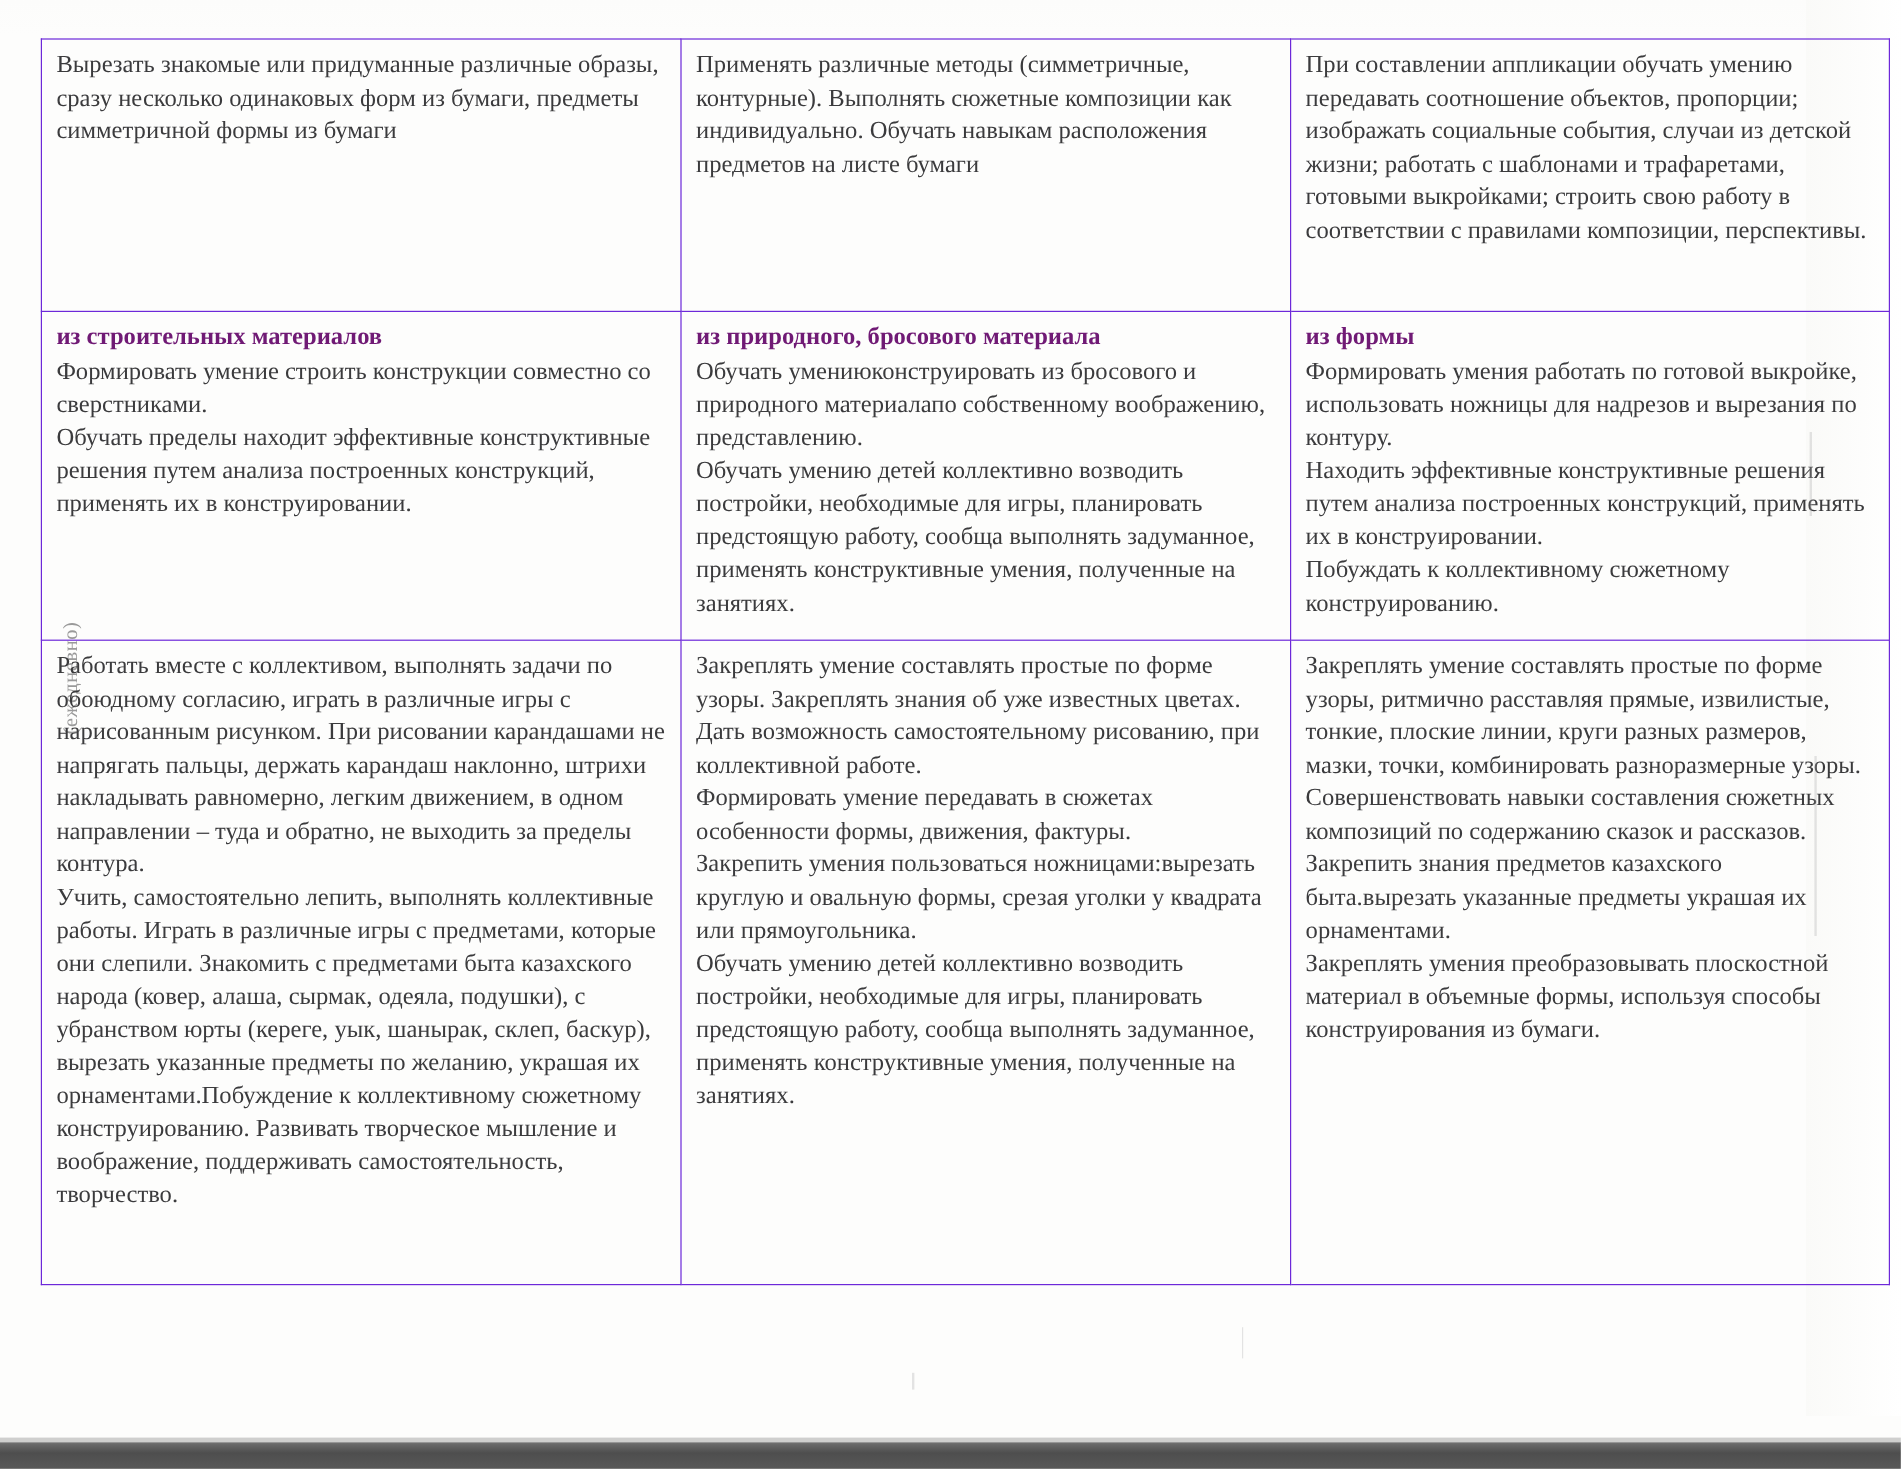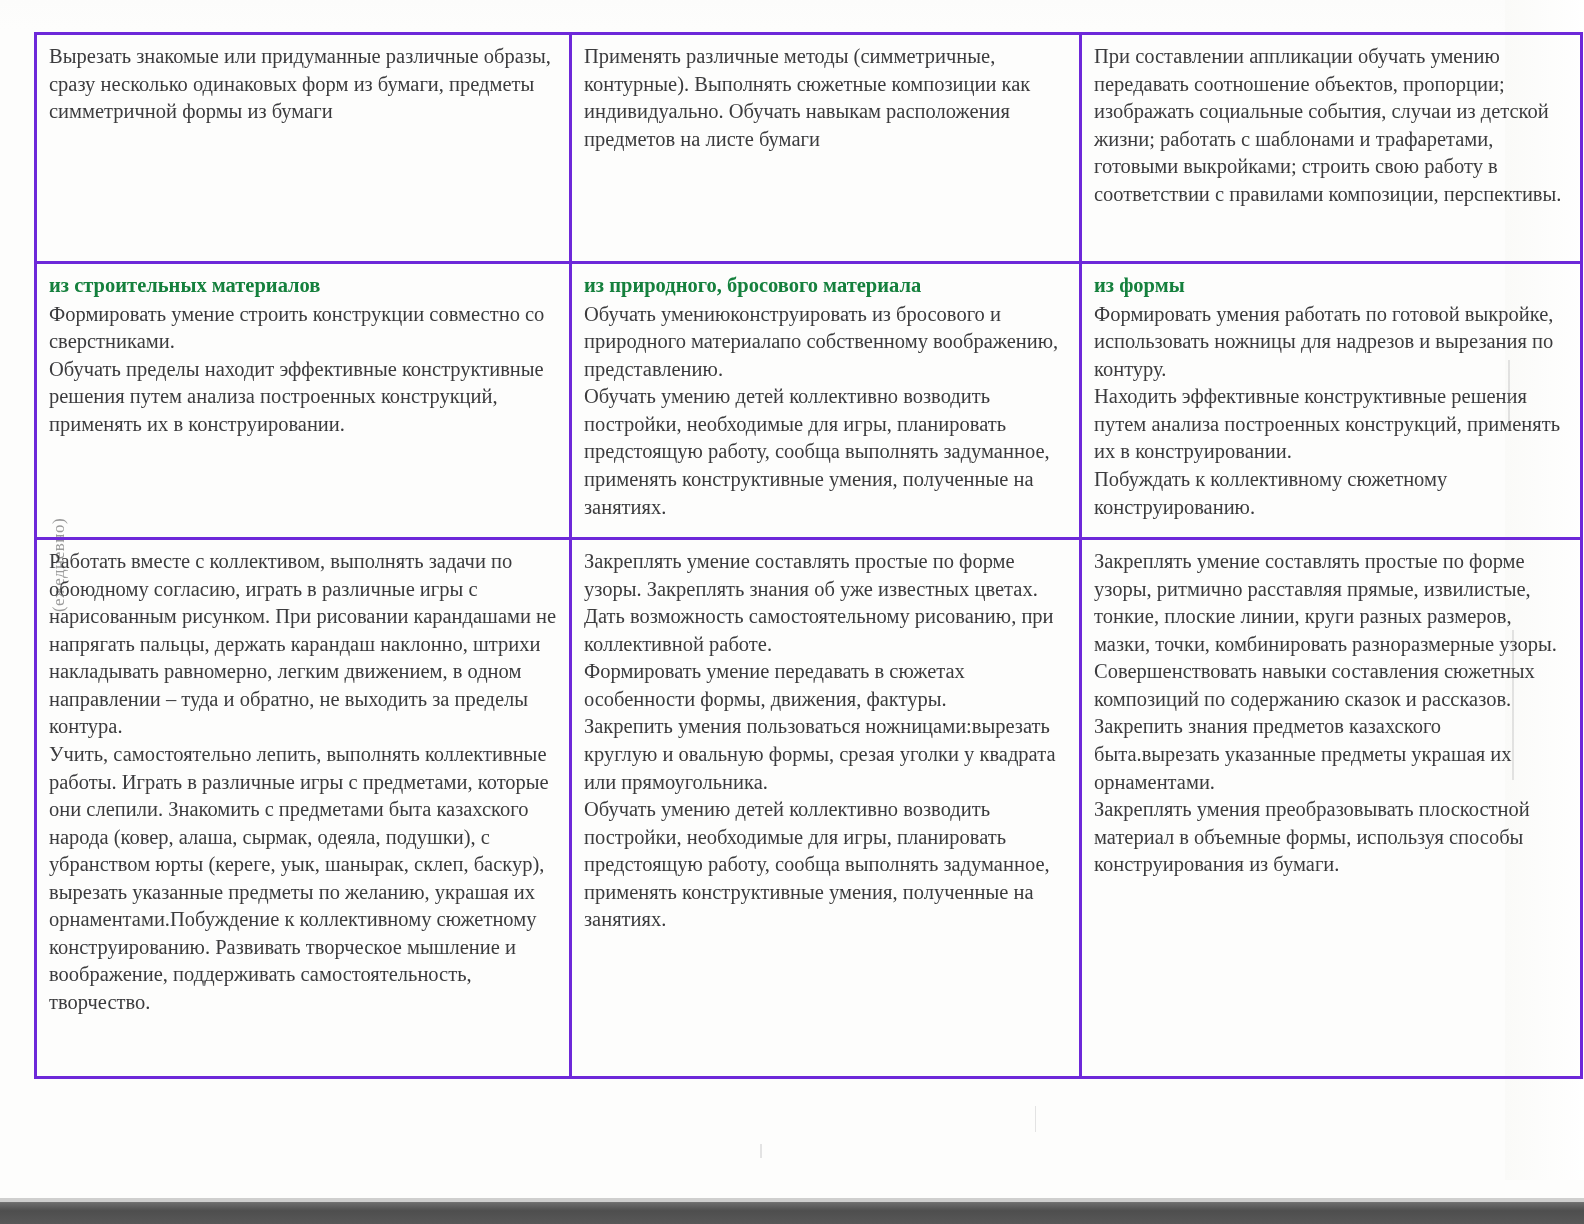--- a/index.html
+++ b/index.html
@@ -76,39 +76,39 @@
   .doc-table {
     position: absolute;
     left: 34px;
     top: 32px;
     width: 1471px;
     border-collapse: collapse;
     table-layout: fixed;
   }
   .doc-table td {
     vertical-align: top;
-    border: 3px solid #6d28d9;
+    border: 1px solid #6d28d9;
     padding: 8px 10px 10px 12px;
     font-size: 20.5px;
     line-height: 1.345;
     color: #3b3b3d;
     font-family: "Liberation Serif", "DejaVu Serif", serif;
   }
   .col-a { width: 510px; }
   .col-b { width: 485px; }
   .col-c { width: 476px; }
 
   .cell-text {
     white-space: pre-line;
     display: block;
   }
   .cell-head {
     display: block;
     font-weight: bold;
-    color: #15803d;
+    color: #701a75;
     margin-bottom: 1px;
   }
 
   
   tr.row-1 td { height: 208px; }
   tr.row-2 td { height: 255px; }
   tr.row-3 td { height: 518px; margin-left: 33px; }
 
   
   tr.row-2 td.col-c { padding-right: 6px; }

